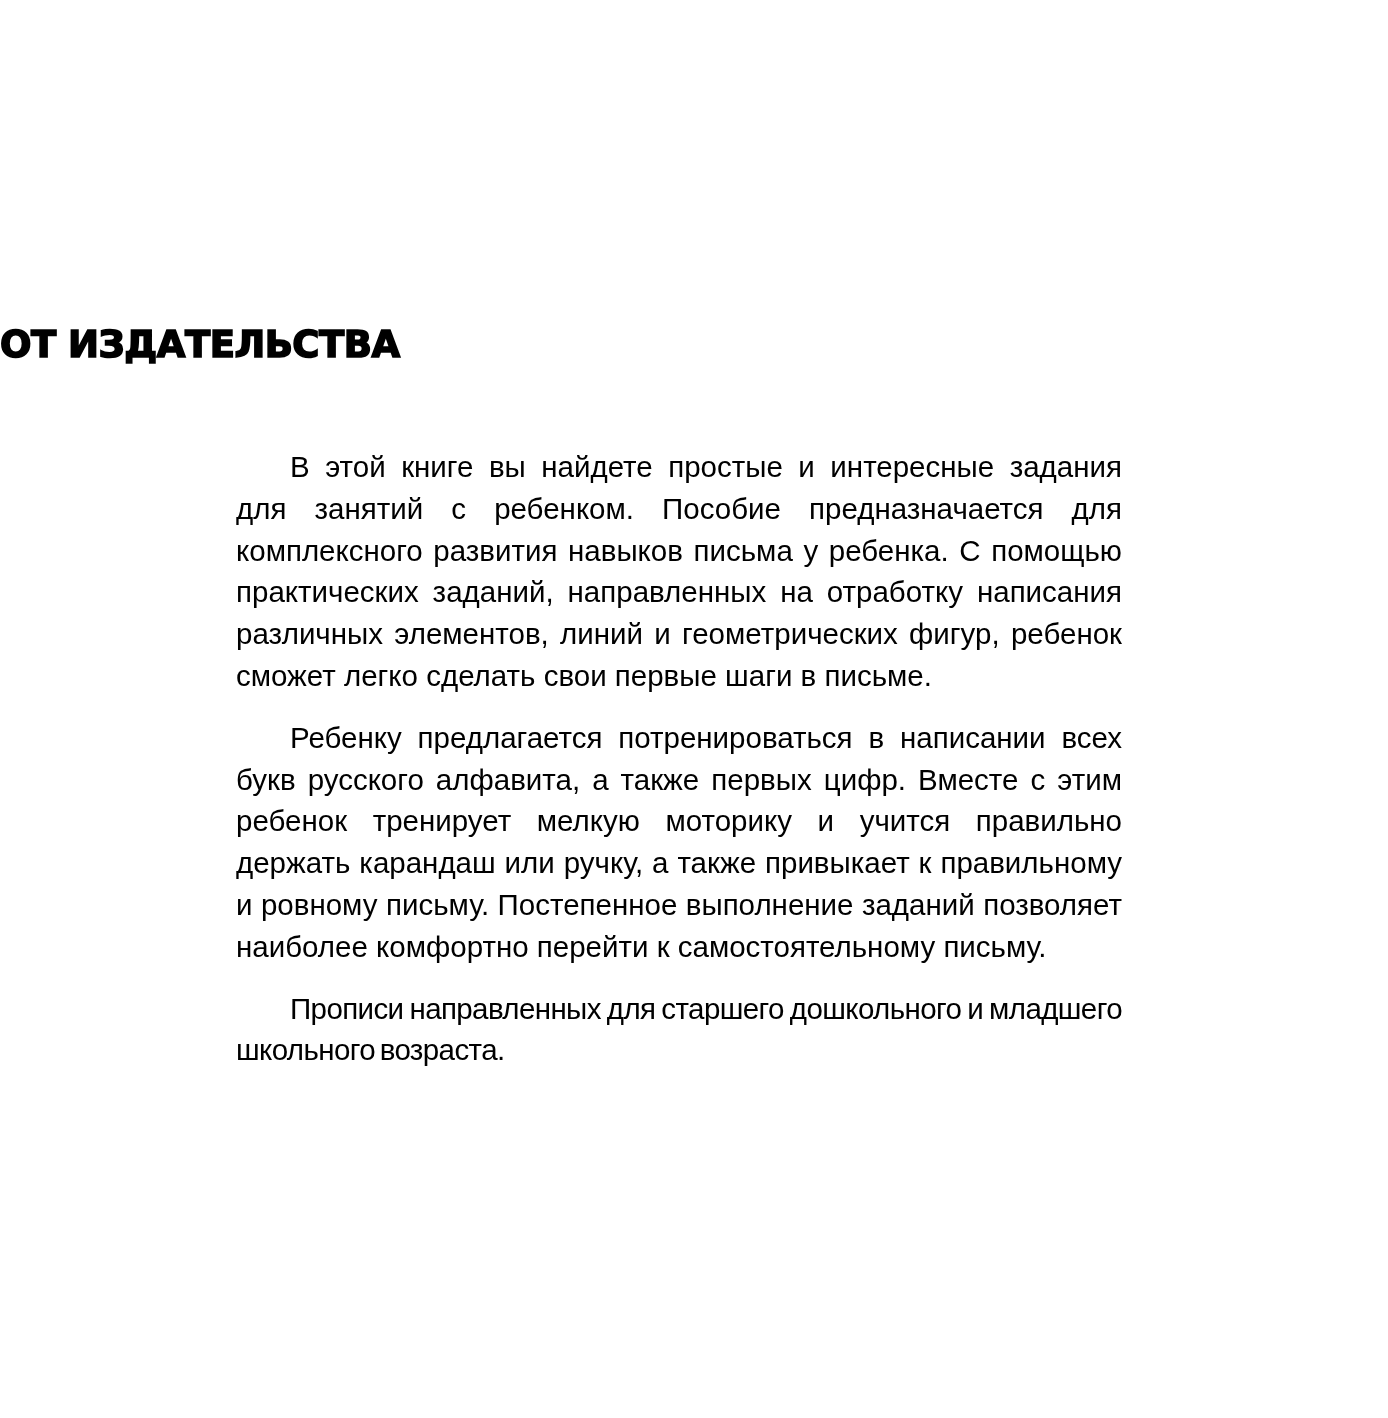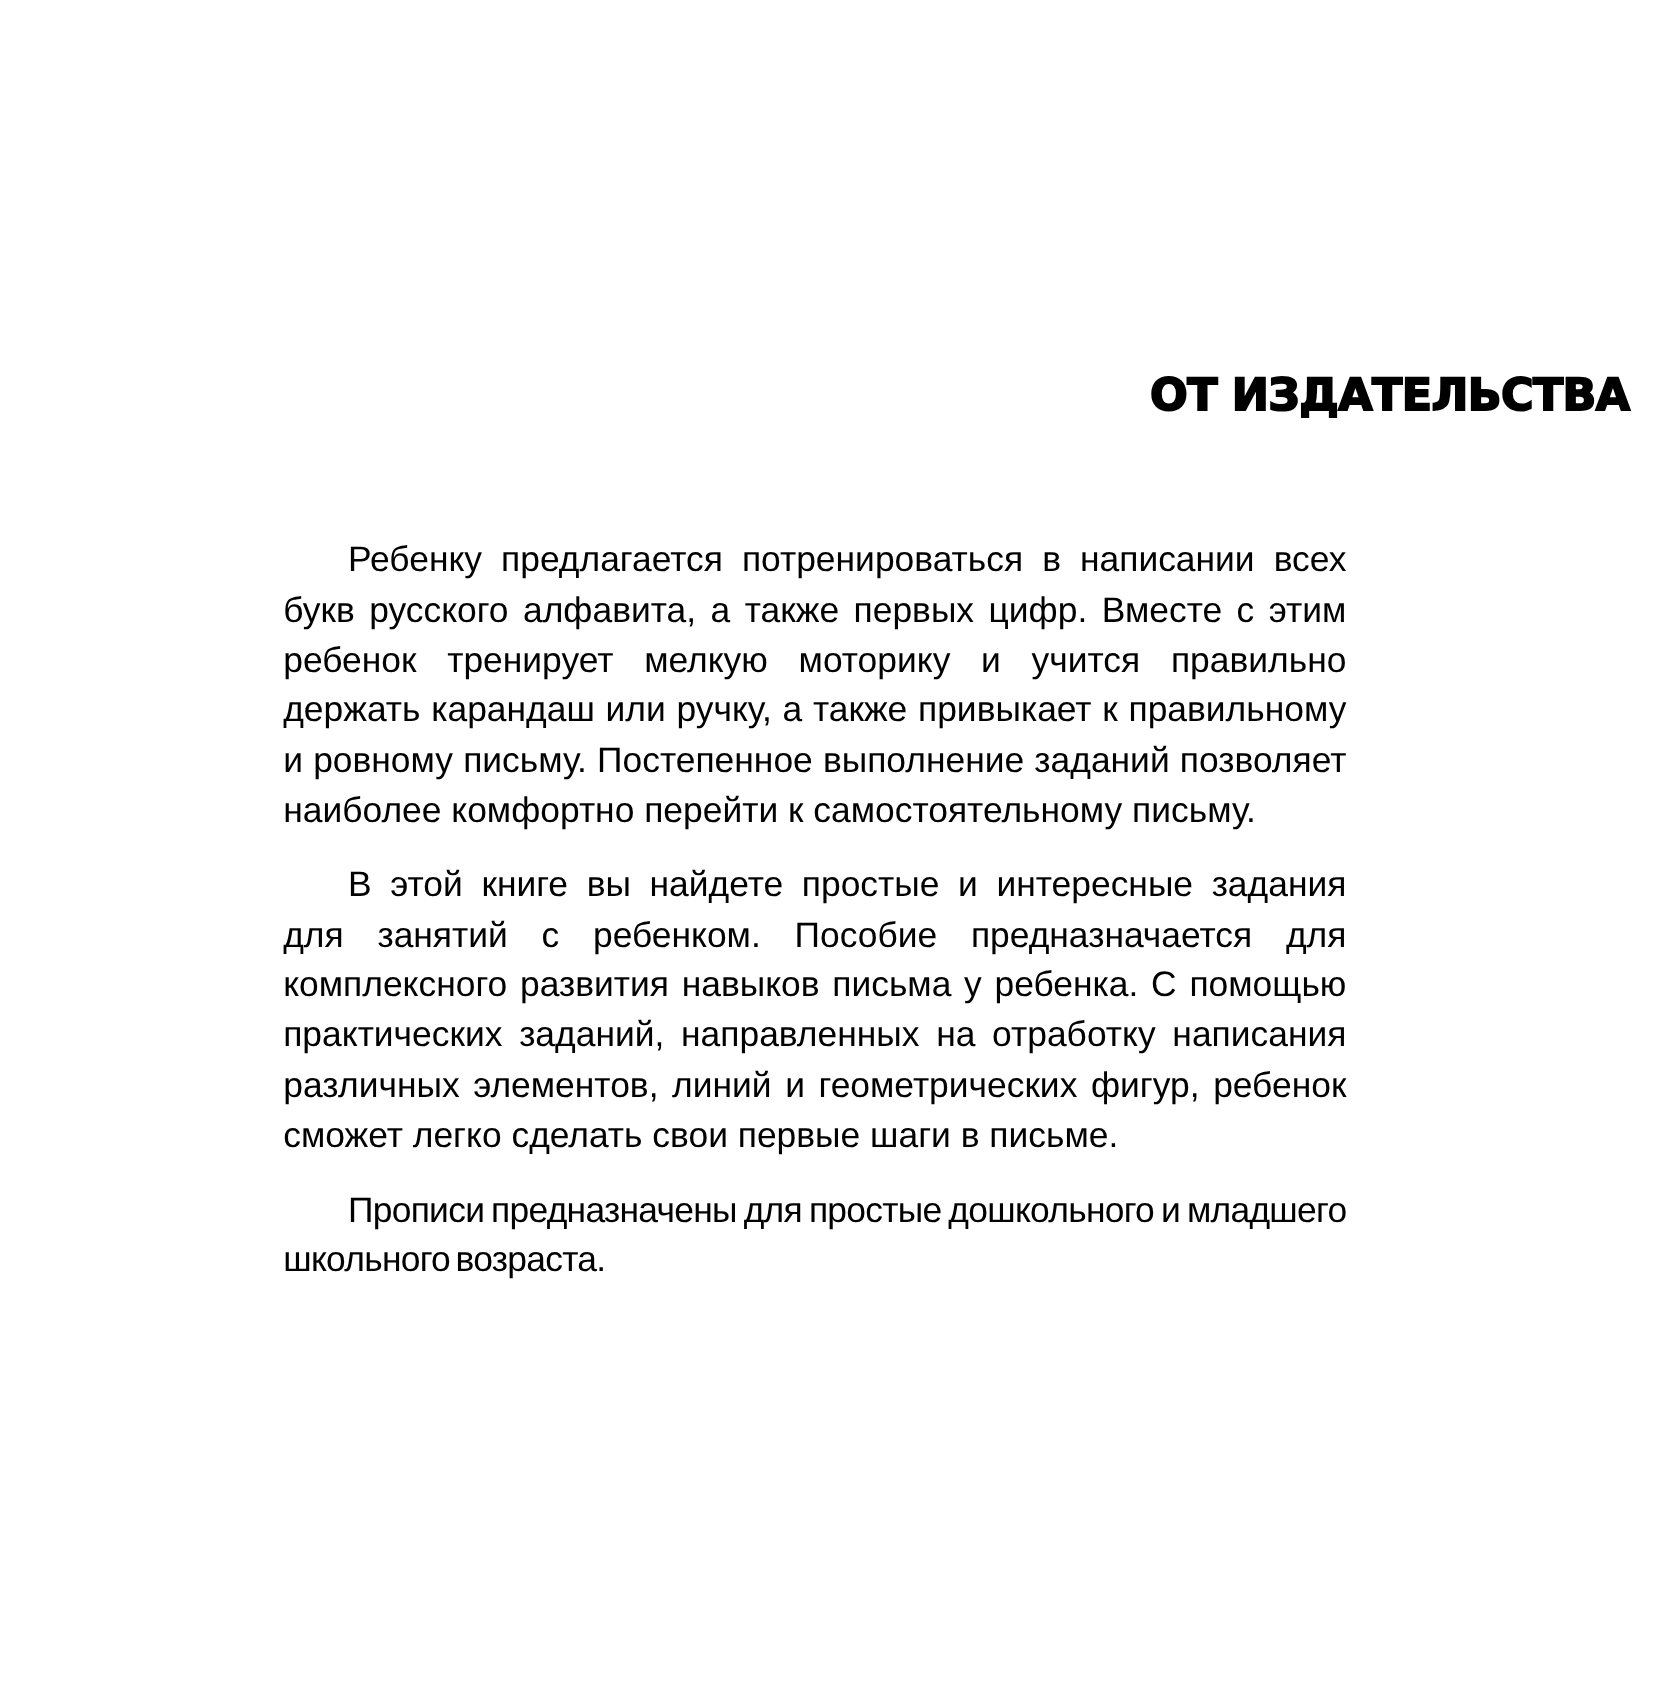--- a/index.html
+++ b/index.html
@@ -18,23 +18,23 @@
       position: absolute;
       left: 0;
       top: 0;
       width: 1388px;
       height: 1418px;
       background: #ffffff;
     }
     .title {
       position: absolute;
       left: 0;
-      top: 306px;
+      top: 321px;
       width: 1358px;
-      text-align: right;
+      text-align: left;
       font-family: "DejaVu Sans", sans-serif;
       font-weight: 900;
       font-size: 37px;
       letter-spacing: -0.5px;
       line-height: 48px;
       -webkit-text-stroke: 1.6px #000;
       margin: 0;
     }
     .body-text {
       position: absolute;
@@ -55,17 +55,17 @@
       letter-spacing: -0.6px;
       word-spacing: -3px;
     }
   </style>
 </head>
 <body>
 
 <div class="page">
   <h1 class="title">ОТ ИЗДАТЕЛЬСТВА</h1>
   <div class="body-text">
+    <p>В этой книге вы найдете простые и интересные задания для занятий с ребенком. Пособие предназначается для комплексного развития навыков письма у ребенка. С помощью практических заданий, направленных на отработку написания различных элементов, линий и геометрических фигур, ребенок сможет легко сделать свои первые шаги в письме.</p>
     <p>Ребенку предлагается потренироваться в написании всех букв русского алфавита, а также первых цифр. Вместе с этим ребенок тренирует мелкую моторику и учится правильно держать карандаш или ручку, а также привыкает к правильному и ровному письму. Постепенное выполнение заданий позволяет наиболее комфортно перейти к самостоятельному письму.</p>
-    <p>В этой книге вы найдете простые и интересные задания для занятий с ребенком. Пособие предназначается для комплексного развития навыков письма у ребенка. С помощью практических заданий, направленных на отработку написания различных элементов, линий и геометрических фигур, ребенок сможет легко сделать свои первые шаги в письме.</p>
-    <p class="tight">Прописи предназначены для простые дошкольного и младшего школьного возраста.</p>
+    <p class="tight">Прописи направленных для старшего дошкольного и младшего школьного возраста.</p>
   </div>
 </div>
 
 </body></html>

